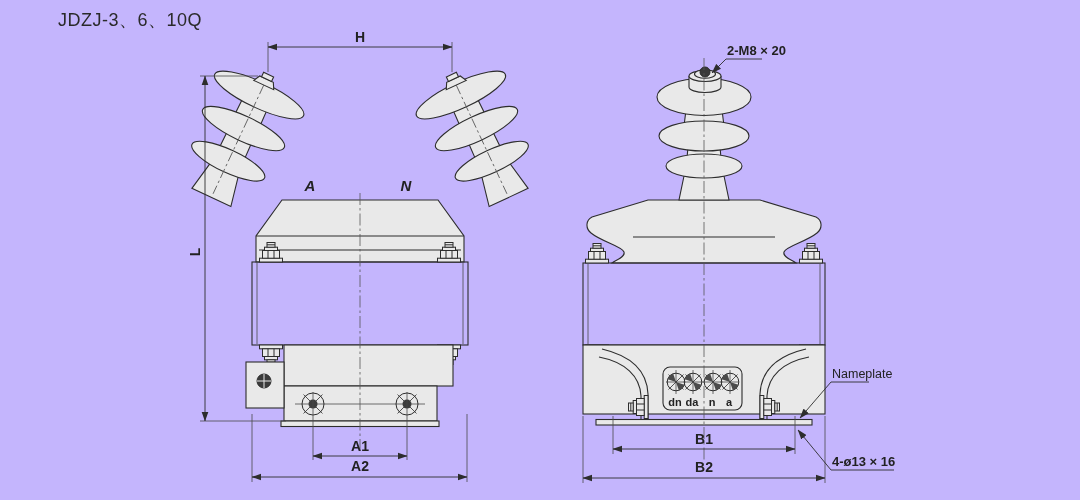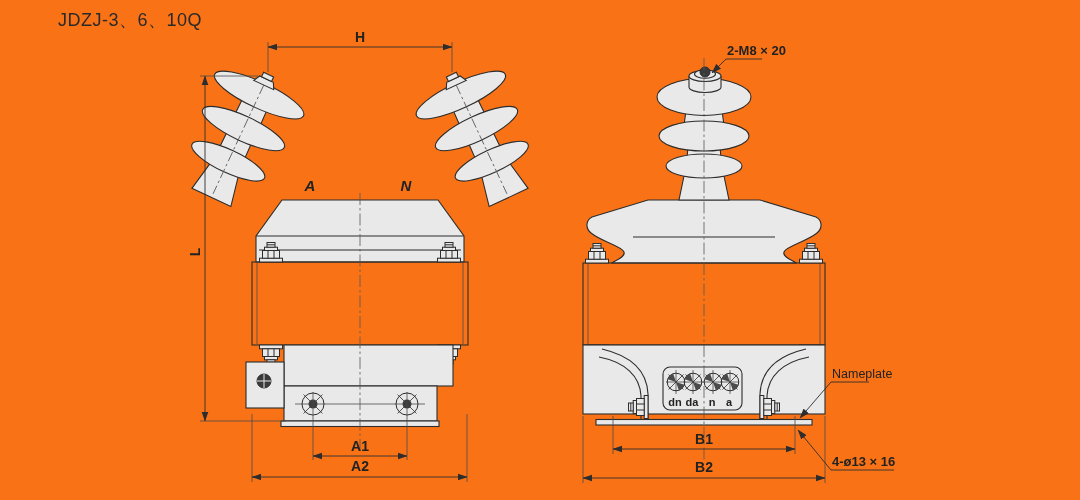--- a/index.html
+++ b/index.html
@@ -1,16 +1,16 @@
 <!DOCTYPE html>
 <html><head>
 <meta charset="utf-8">
 <style>
   html,body{margin:0;padding:0;}
-  .canvas{position:relative;width:1080px;height:500px;background:#f97316;overflow:hidden;
+  .canvas{position:relative;width:1080px;height:500px;background:#c4b5fd;overflow:hidden;
           font-family:"Liberation Sans",sans-serif;}
   .title{position:absolute;left:58px;top:8px;font-size:18px;font-weight:500;
          letter-spacing:.5px;color:#2a2a2a;}
   svg{position:absolute;left:0;top:0;}
   .ol{fill:#e9e9e9;stroke:#2d2d2d;stroke-width:1.1;}
   .ln{stroke:#2d2d2d;stroke-width:1.1;fill:none;}
   .thin{stroke:#4a4a4a;stroke-width:.8;fill:none;}
   .cl{stroke:#555;stroke-width:.8;fill:none;stroke-dasharray:12 3 2.5 3;}
   .dim{stroke:#2d2d2d;stroke-width:.9;fill:none;}
   text{fill:#222;}

